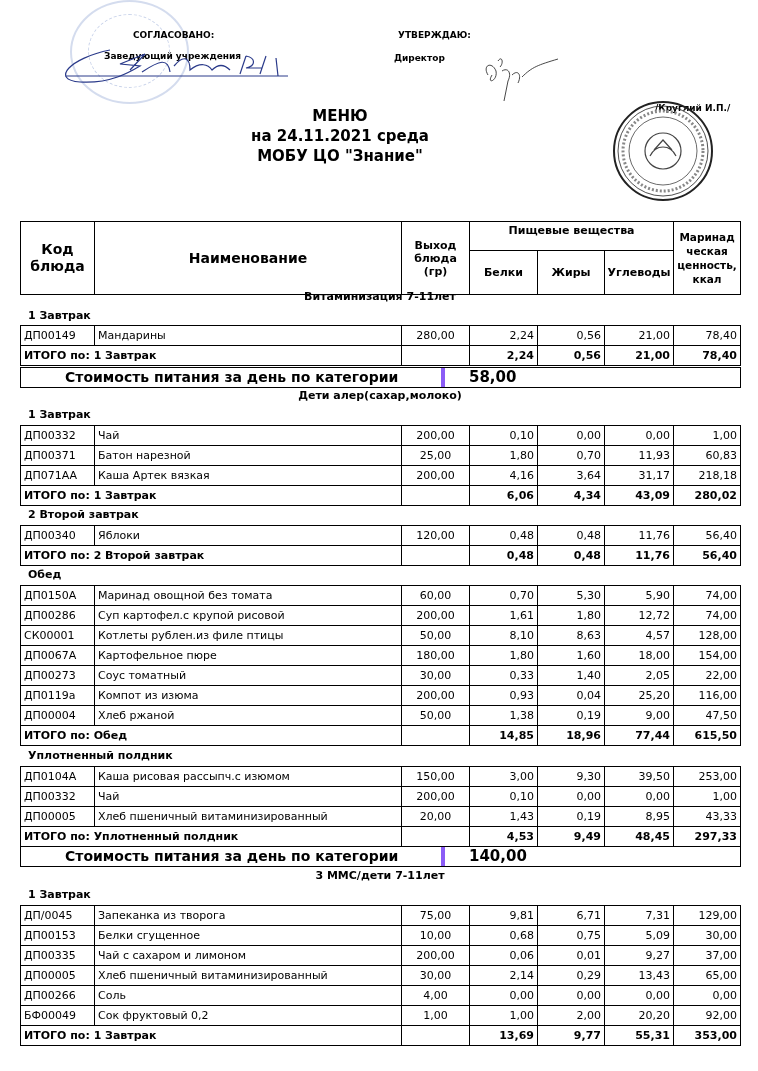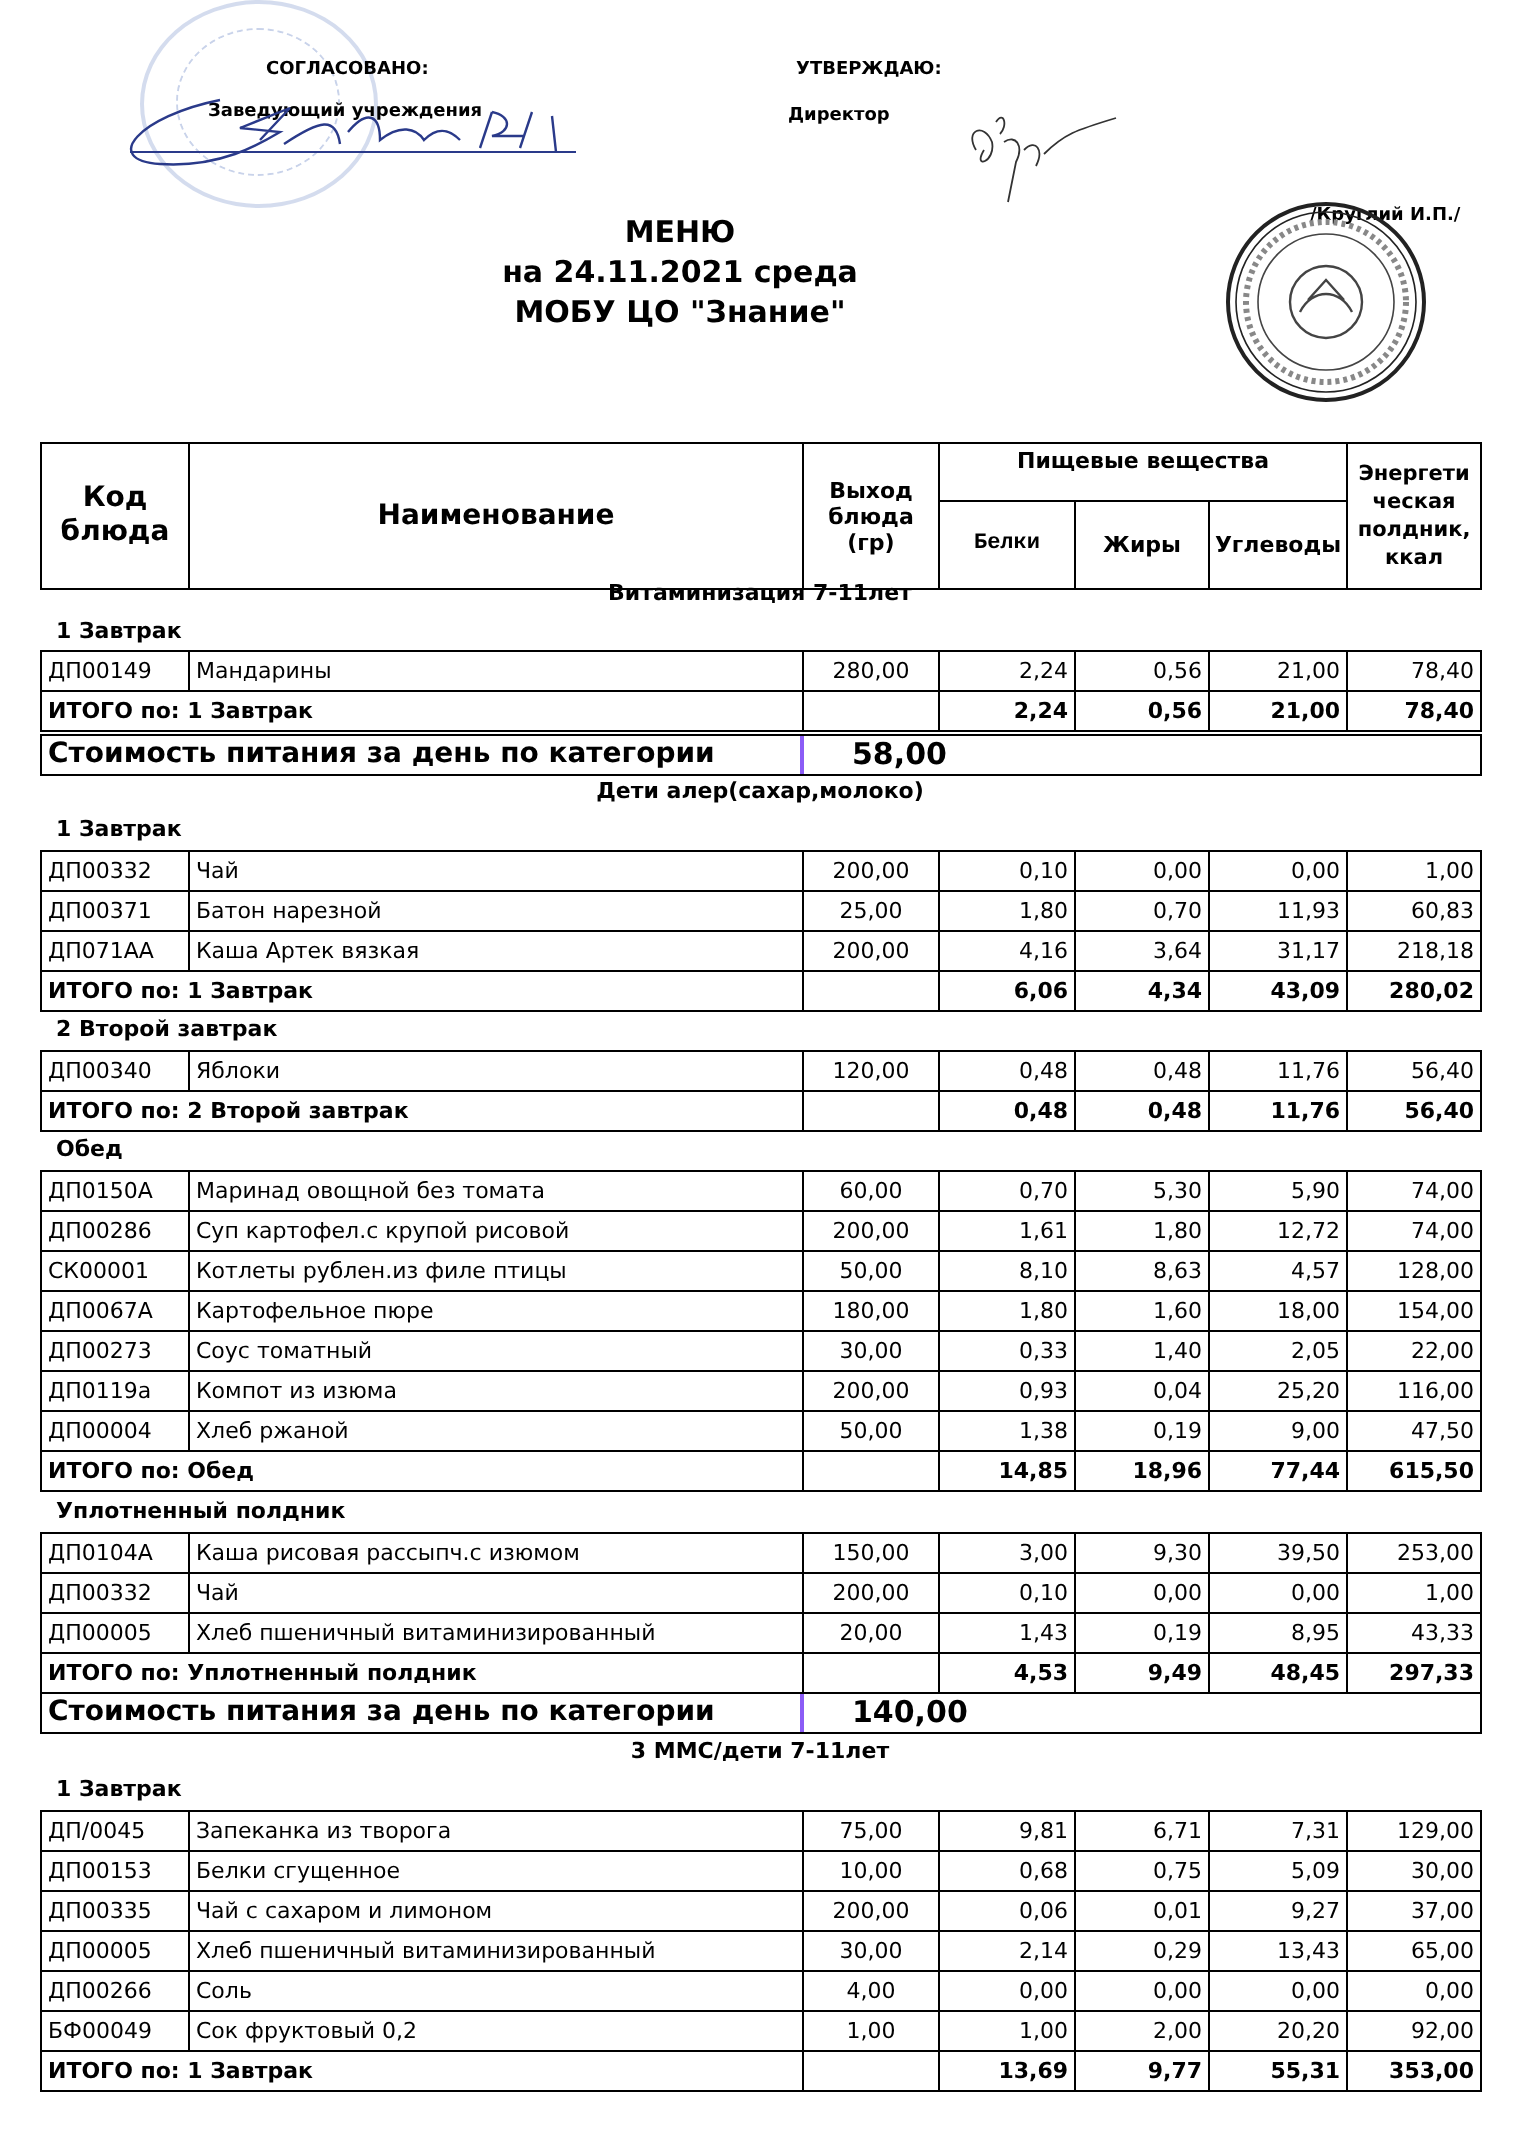--- a/index.html
+++ b/index.html
@@ -19,21 +19,21 @@
 
   table.menu { position:absolute; left:20px; border-collapse:collapse; table-layout:fixed; font-size:11px; }
   table.menu td, table.menu th { border:1px solid #000; padding:0 3px; height:19px; white-space:nowrap; overflow:hidden; }
   .hdr th { font-weight:bold; text-align:center; font-size:11px; line-height:13px; }
   .num { text-align:right; }
   .ctr { text-align:center; }
   .total td { font-weight:bold; }
   .section-title { position:absolute; left:20px; width:720px; text-align:center; font-size:11px; font-weight:bold; }
   .meal-title { position:absolute; left:28px; font-size:11px; font-weight:bold; }
   .cost-row { position:absolute; left:20px; width:719px; height:19px; border:1px solid #000; font-weight:bold; font-size:14px; display:flex; }
-  .cost-row .label { width:376px; border-right:2px solid #8b5cf6; padding-left:3px; line-height:19px; }
+  .cost-row .label { width:376px; border-right:4px solid #8b5cf6; padding-left:3px; line-height:19px;margin-left:41px; }
   .cost-row .value { padding-left:24px; line-height:19px; font-size:15px; }
 </style>
 </head>
 <body>
 
 <div class="abs stamp-left"></div>
 <div class="abs stamp-left-inner"></div>
 <div class="abs agreed">СОГЛАСОВАНО:</div>
 <div class="abs agreed-role">Заведующий  учреждения</div>
 <svg class="abs sig-left" viewBox="0 0 240 48">
@@ -73,24 +73,24 @@
       <col style="width:67px">
       <col style="width:69px">
       <col style="width:67px">
     </colgroup>
   <tbody>
       <tr class="hdr">
     <th rowspan="2" style="height:62px; font-size:14px; line-height:17px; white-space:normal;">Код блюда</th>
     <th rowspan="2" style="font-size:14px;">Наименование</th>
     <th rowspan="2" style="white-space:normal;">Выход блюда (гр)</th>
     <th colspan="3" style="height:26px; vertical-align:top; padding-top:2px;">Пищевые вещества</th>
-    <th rowspan="2" style="white-space:normal; font-size:10.5px; line-height:14px;">Энергети ческая полдник, ккал</th>
+    <th rowspan="2" style="white-space:normal; font-size:10.5px; line-height:14px;">Маринад ческая ценность, ккал</th>
   </tr>
   <tr class="hdr">
-    <th style="height:34px;font-family:Liberation Mono, monospace;">Белки</th>
+    <th style="height:34px;">Белки</th>
     <th>Жиры</th>
     <th style="padding:12px 1px;">Углеводы</th>
   </tr>
 </tbody>
   </table>
 
 <div class="section-title" style="top:290px;">Витаминизация 7-11лет</div>
 <div class="meal-title" style="top:309px;">1 Завтрак</div>
 <table class="menu" style="top:325px; width:720px;">
   <colgroup>

